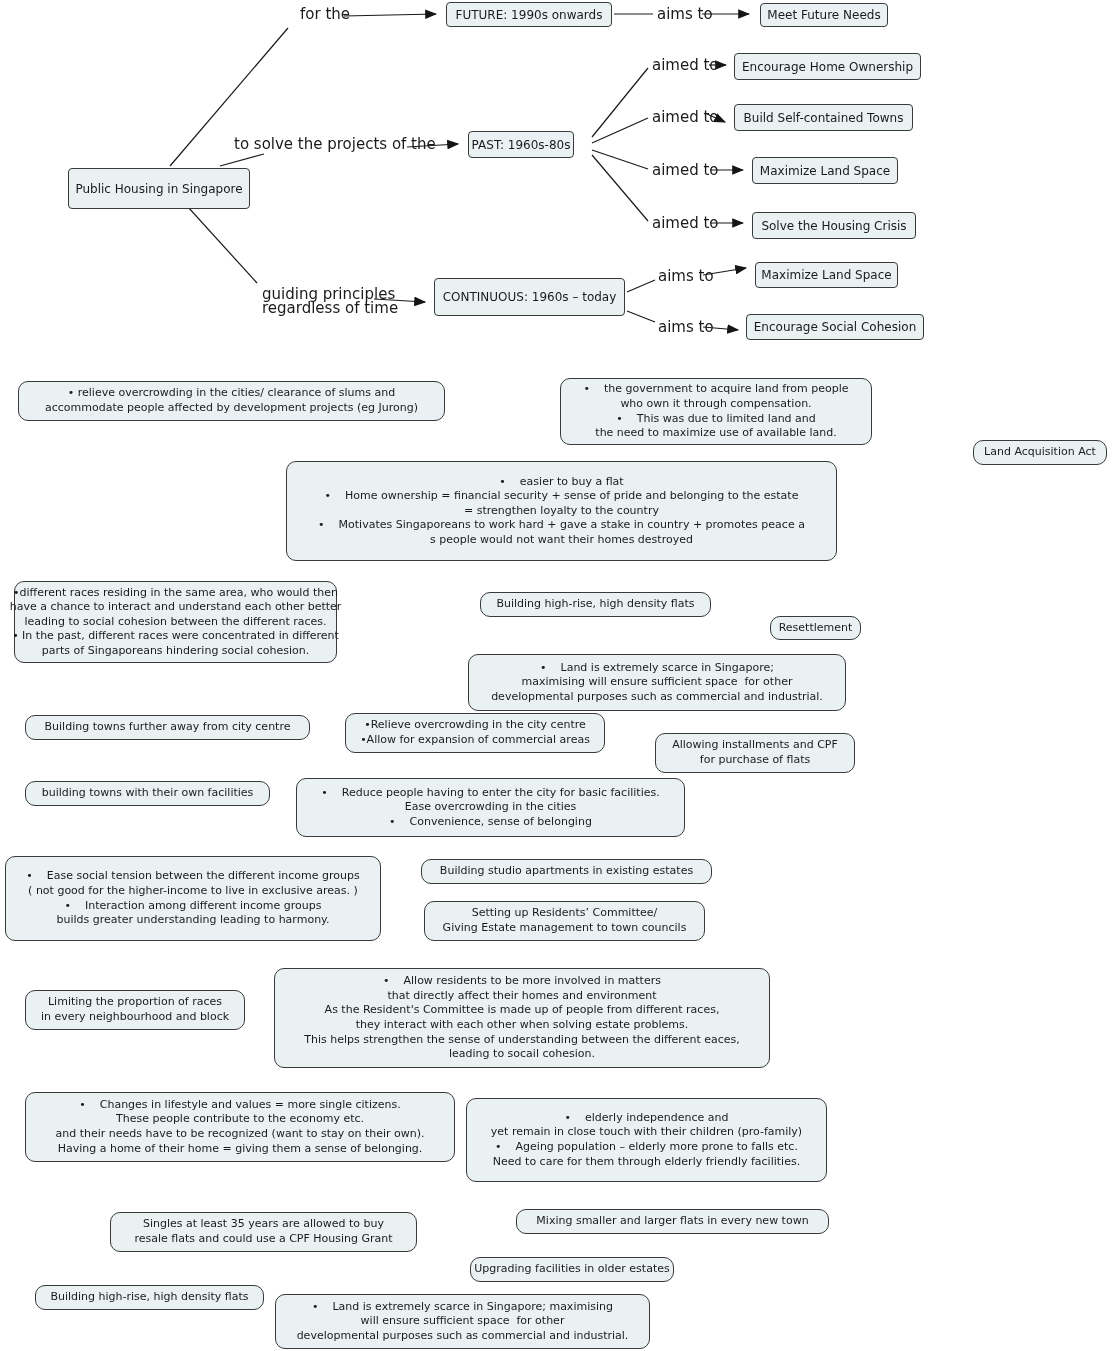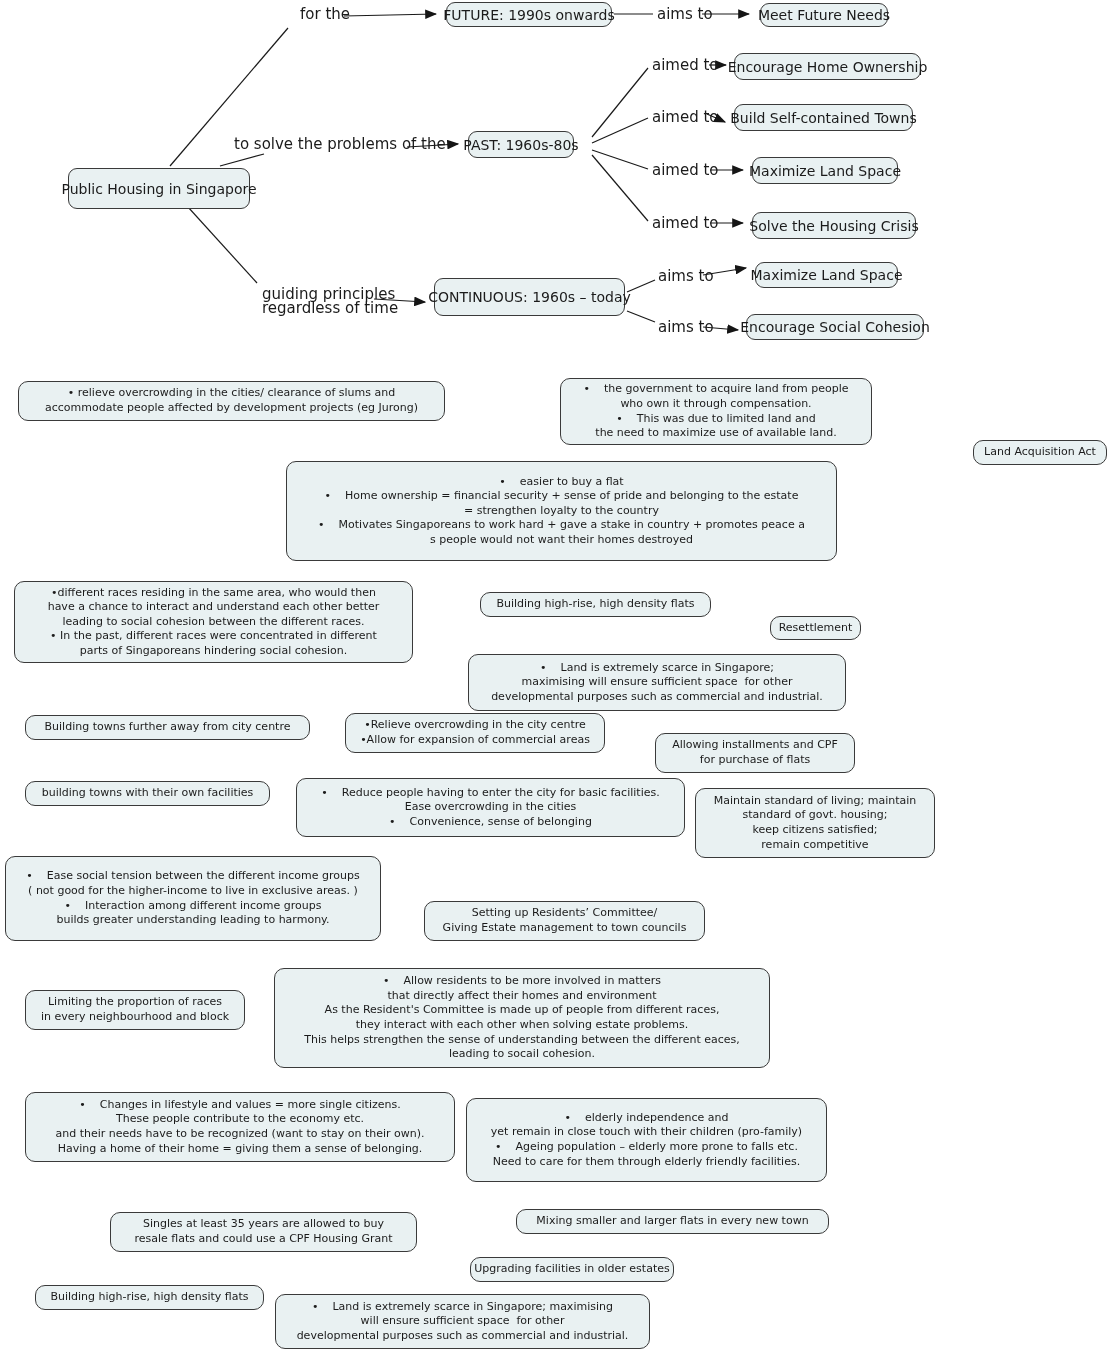--- a/index.html
+++ b/index.html
@@ -21,22 +21,22 @@
     justify-content:center;
     text-align:center;
     white-space:pre;
   }
   .note{
     border-radius:10px;
     font-size:11px;
     line-height:14.6px;
   }
   .node{
-    border-radius:9px;
-    font-size:14px;
+    border-radius:4px;
+    font-size:12px;
   }
   .edge-label{
     position:absolute;
     font-size:15px;
     line-height:14px;
     white-space:pre;
     text-align:center;
     color:#1b1b1b;
   }
   svg.connectors{
@@ -87,21 +87,21 @@
   <div class="box node" style="left:734px;top:53px;width:187px;height:27px">Encourage Home Ownership</div>
   <div class="box node" style="left:734px;top:104px;width:179px;height:27px">Build Self-contained Towns</div>
   <div class="box node" style="left:752px;top:157px;width:146px;height:27px">Maximize Land Space</div>
   <div class="box node" style="left:752px;top:212px;width:164px;height:27px">Solve the Housing Crisis</div>
   <div class="box node" style="left:434px;top:278px;width:191px;height:38px">CONTINUOUS: 1960s – today</div>
   <div class="box node" style="left:755px;top:262px;width:143px;height:26px">Maximize Land Space</div>
   <div class="box node" style="left:746px;top:314px;width:178px;height:26px">Encourage Social Cohesion</div>
 
   <div class="edge-label" style="left:300px;top:7px">for the</div>
   <div class="edge-label" style="left:657px;top:7px">aims to</div>
-  <div class="edge-label" style="left:234px;top:137px">to solve the problems of the</div>
+  <div class="edge-label" style="left:234px;top:137px">to solve the projects of the</div>
   <div class="edge-label" style="left:652px;top:58px">aimed to</div>
   <div class="edge-label" style="left:652px;top:110px">aimed to</div>
   <div class="edge-label" style="left:652px;top:163px">aimed to</div>
   <div class="edge-label" style="left:652px;top:216px">aimed to</div>
   <div class="edge-label" style="left:262px;top:287px;width:110px">guiding principles
 regardless of time</div>
   <div class="edge-label" style="left:658px;top:269px">aims to</div>
   <div class="edge-label" style="left:658px;top:320px">aims to</div>
 
   <div class="box note" style="left:560px;top:378px;width:312px;height:67px">•    the government to acquire land from people
@@ -109,47 +109,44 @@
 •    This was due to limited land and
 the need to maximize use of available land.</div>
   <div class="box note" style="left:18px;top:381px;width:427px;height:40px">• relieve overcrowding in the cities/ clearance of slums and
 accommodate people affected by development projects (eg Jurong)</div>
   <div class="box note" style="left:973px;top:440px;width:134px;height:25px">Land Acquisition Act</div>
   <div class="box note" style="left:286px;top:461px;width:551px;height:100px">•    easier to buy a flat
 •    Home ownership = financial security + sense of pride and belonging to the estate
 = strengthen loyalty to the country
 •    Motivates Singaporeans to work hard + gave a stake in country + promotes peace a
 s people would not want their homes destroyed</div>
-  <div class="box note" style="left:14px;top:581px;width:399px;height:82px">•different races residing in the same area, who would then
+  <div class="box note" style="left:14px;top:581px;width:323px;height:82px">•different races residing in the same area, who would then
 have a chance to interact and understand each other better
 leading to social cohesion between the different races.
 • In the past, different races were concentrated in different
 parts of Singaporeans hindering social cohesion.</div>
   <div class="box note" style="left:480px;top:592px;width:231px;height:25px">Building high-rise, high density flats</div>
   <div class="box note" style="left:770px;top:616px;width:91px;height:24px">Resettlement</div>
   <div class="box note" style="left:468px;top:654px;width:378px;height:57px">•    Land is extremely scarce in Singapore;
 maximising will ensure sufficient space  for other
 developmental purposes such as commercial and industrial.</div>
   <div class="box note" style="left:25px;top:715px;width:285px;height:25px">Building towns further away from city centre</div>
   <div class="box note" style="left:345px;top:713px;width:260px;height:40px">•Relieve overcrowding in the city centre
 •Allow for expansion of commercial areas</div>
   <div class="box note" style="left:655px;top:733px;width:200px;height:40px">Allowing installments and CPF
 for purchase of flats</div>
   <div class="box note" style="left:25px;top:781px;width:245px;height:25px">building towns with their own facilities</div>
   <div class="box note" style="left:296px;top:778px;width:389px;height:59px">•    Reduce people having to enter the city for basic facilities.
 Ease overcrowding in the cities
 •    Convenience, sense of belonging</div>
-  <div class="box note" style="left:695px;top:788px;width:240px;height:70px">Maintain standard of living; maintain
-standard of govt. housing;
-keep citizens satisfied;
-remain competitive</div>
   <div class="box note" style="left:5px;top:856px;width:376px;height:85px">•    Ease social tension between the different income groups
 ( not good for the higher-income to live in exclusive areas. )
 •    Interaction among different income groups
 builds greater understanding leading to harmony.</div>
+  <div class="box note" style="left:421px;top:859px;width:291px;height:25px">Building studio apartments in existing estates</div>
   <div class="box note" style="left:424px;top:901px;width:281px;height:40px">Setting up Residents’ Committee/
 Giving Estate management to town councils</div>
   <div class="box note" style="left:25px;top:990px;width:220px;height:40px">Limiting the proportion of races
 in every neighbourhood and block</div>
   <div class="box note" style="left:274px;top:968px;width:496px;height:100px">•    Allow residents to be more involved in matters
 that directly affect their homes and environment
 As the Resident's Committee is made up of people from different races,
 they interact with each other when solving estate problems.
 This helps strengthen the sense of understanding between the different eaces,
 leading to socail cohesion.</div>

